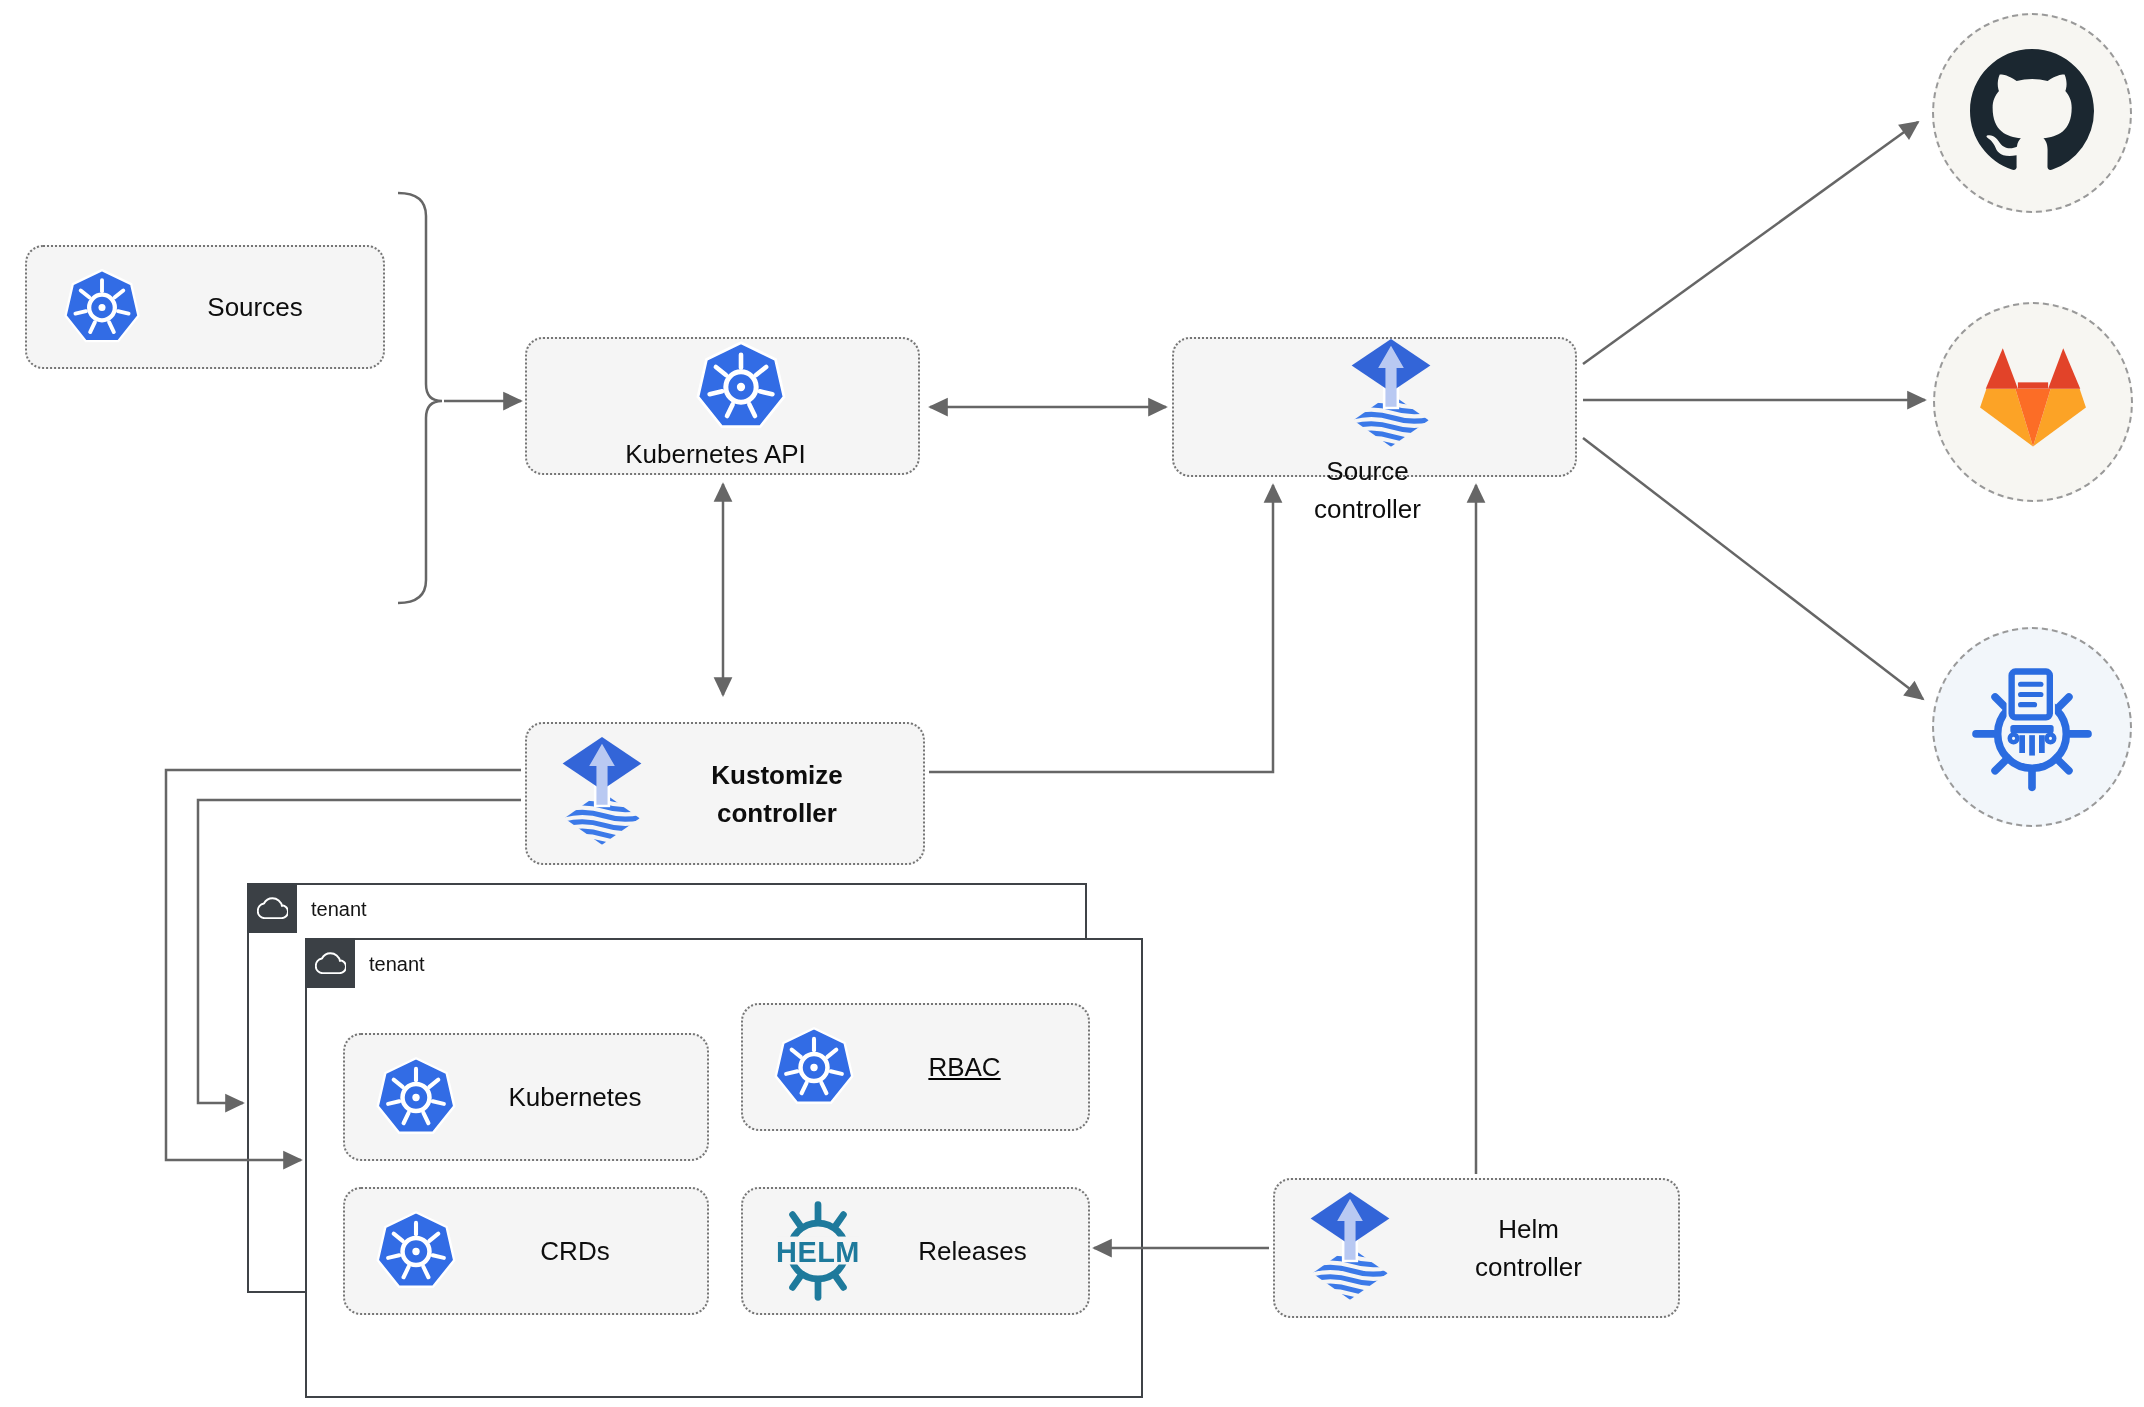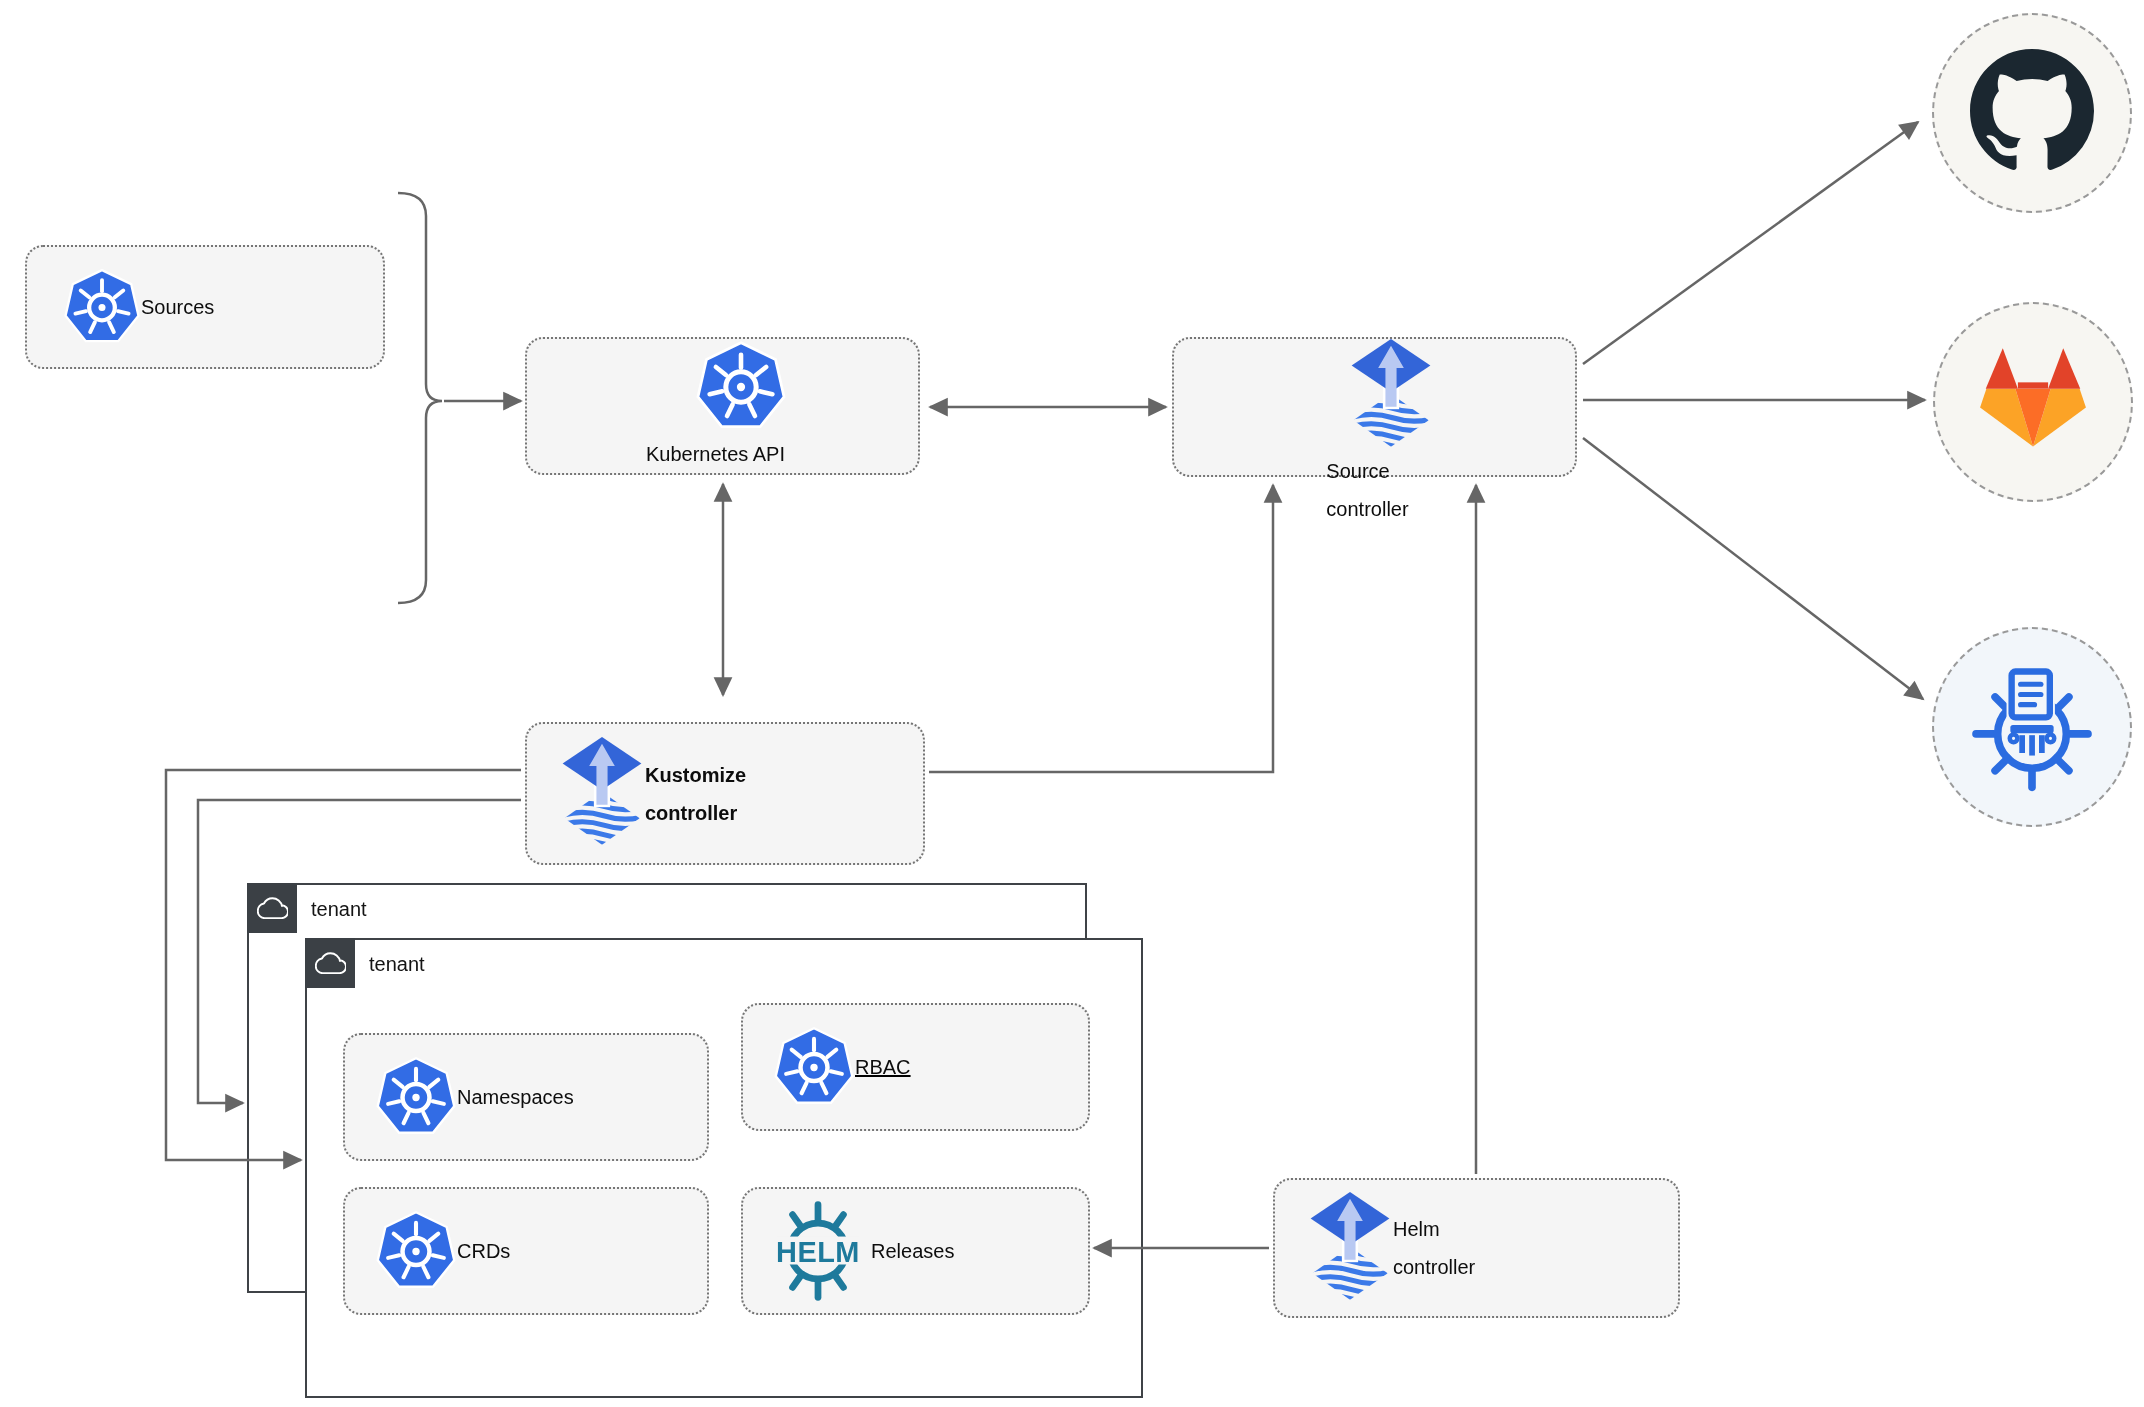--- a/index.html
+++ b/index.html
@@ -8,21 +8,21 @@
 
   svg.connectors{position:absolute;left:0;top:0;z-index:0;}
   svg.connectors-top{position:absolute;left:0;top:0;z-index:4;pointer-events:none;}
   .cline{stroke:var(--line-gray);stroke-width:2.5;fill:none;}
   .arrowhead{fill:var(--line-gray);}
 
   .resource-box{position:absolute;display:flex;align-items:center;
     background:var(--box-fill);border:2px dotted var(--box-border);
     border-radius:18px;z-index:3;box-sizing:border-box;}
   .resource-box .icon{flex:0 0 auto;display:flex;align-items:center;}
-  .resource-box .label{flex:1;text-align:left;font-size:20px;color:var(--text-color);
+  .resource-box .label{flex:1;text-align:center;font-size:26px;color:var(--text-color);
     white-space:pre-line;line-height:38px;margin-right:14px;}
 
   .tenant-box{position:absolute;background:#ffffff;border:2px solid var(--tenant-border);box-sizing:border-box;}
   .tenant-back{z-index:1;}
   .tenant-front{z-index:2;}
   .tenant-header{position:absolute;top:-2px;left:-2px;width:50px;height:50px;
     background:var(--tenant-header-bg);display:flex;align-items:center;justify-content:center;}
   .tenant-label{position:absolute;top:0;left:62px;height:48px;line-height:48px;
     font-size:20px;color:#141414;}
 
@@ -174,21 +174,21 @@
     </div>
     <div class="tenant-label">tenant</div>
   </div>
 
   <div class="resource-box" style="left:343px;top:1033px;width:366px;height:128px;">
     <span class="icon" style="margin-left:30px;">
       <svg width="82" height="85" viewBox="0 0 100 104">
           <use href="#sym-k8s"></use>
         </svg>
     </span>
-    <span class="label">Namespaces</span>
+    <span class="label">Kubernetes</span>
   </div>
 
   <div class="resource-box" style="left:741px;top:1003px;width:349px;height:128px;text-decoration:underline;">
     <span class="icon" style="margin-left:30px;">
       <svg width="82" height="85" viewBox="0 0 100 104">
           <use href="#sym-k8s"></use>
         </svg>
     </span>
     <span class="label">RBAC</span>
   </div>

